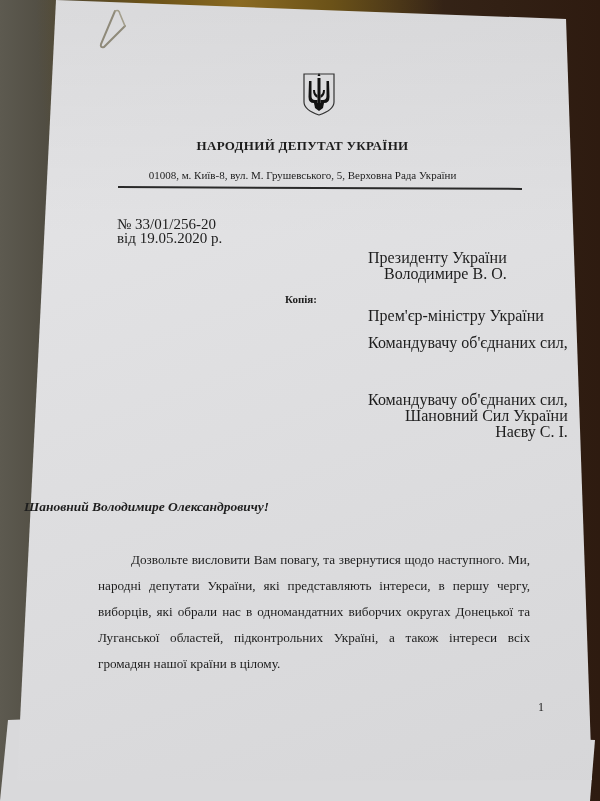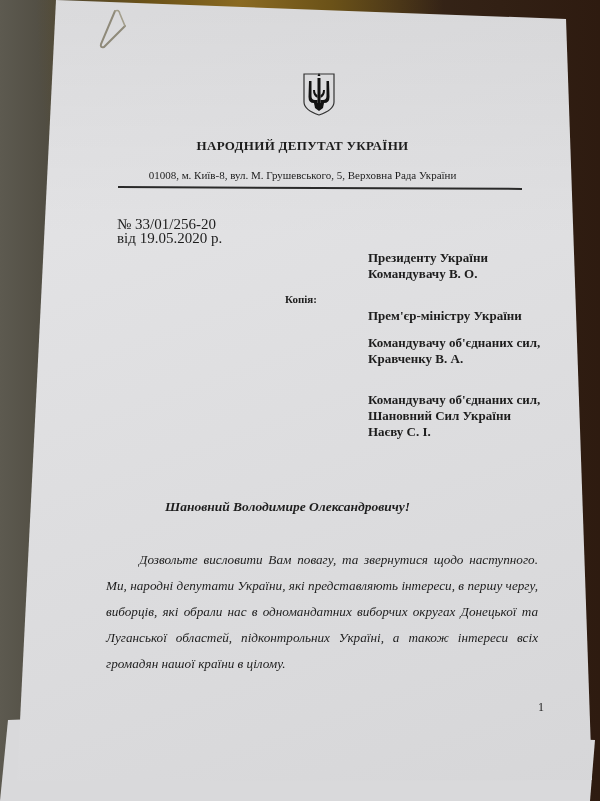--- a/index.html
+++ b/index.html
@@ -53,36 +53,35 @@
       position: absolute; left: 118px; top: 187px; width: 404px; height: 2px;
       background: #2a2a2a; transform: rotate(0.25deg);
     }
     .ref {
       position: absolute; left: 117px; top: 217px; font-size: 15px; line-height: 14px;
     }
     .recipients {
       position: absolute; left: 0; top: 0;
     }
     .recipient {
-      position: absolute; left: 368px; font-weight: bold; font-size: 13px;
-      line-height: 16px; white-space: nowrap;
+      position: absolute; left: 368px; font-weight: normal; font-size: 16px;
+      line-height: 16px; white-space: nowrap; text-align: right;
     }
     .copy-label {
       position: absolute; left: 285px; top: 293px; font-weight: bold; font-size: 11px;
     }
     .salutation {
       position: absolute; left: 0; top: 499px; width: 100%;
-      text-align: center; font-weight: bold; font-style: italic; font-size: 13.5px;
-      box-sizing: border-box;
+      font-weight: bold; font-style: italic; font-size: 13.5px;
+      padding-left: 24px; box-sizing: border-box;
     }
     .body-para {
-      position: absolute; left: 106px; top: 547px; width: 432px;
+      position: absolute; left: 98px; top: 547px; width: 432px;
       font-size: 13.2px; line-height: 26px; text-align: justify;
       text-indent: 33px;
-      font-style: italic;
     }
     .page-number {
       position: absolute; left: 538px; top: 700px; font-size: 12px;
     }
   </style>
 </head>
 <body>
 
 <div class="table-top"></div>
 <div class="under-sheet"></div>
@@ -114,32 +113,31 @@
   <div class="header-rule"></div>
 
   <div class="ref">
     <div>№ 33/01/256-20</div>
     <div>від 19.05.2020 р.</div>
   </div>
 
   <div class="recipients">
     <div class="recipient" style="top:250px;">
       <div>Президенту України</div>
-      <div>Командувачу В. О.</div>
+      <div>Володимире В. О.</div>
     </div>
 
     <div class="copy-label">Копія:</div>
 
     <div class="recipient" style="top:308px;">
       <div>Прем'єр-міністру України</div>
     </div>
 
     <div class="recipient" style="top:335px;">
       <div>Командувачу об'єднаних сил,</div>
-      <div>Кравченку В. А.</div>
     </div>
 
     <div class="recipient" style="top:392px;">
       <div>Командувачу об'єднаних сил,</div>
       <div>Шановний Сил України</div>
       <div>Наєву С. І.</div>
     </div>
   </div>
 
   <div class="salutation">Шановний Володимире Олександровичу!</div>

